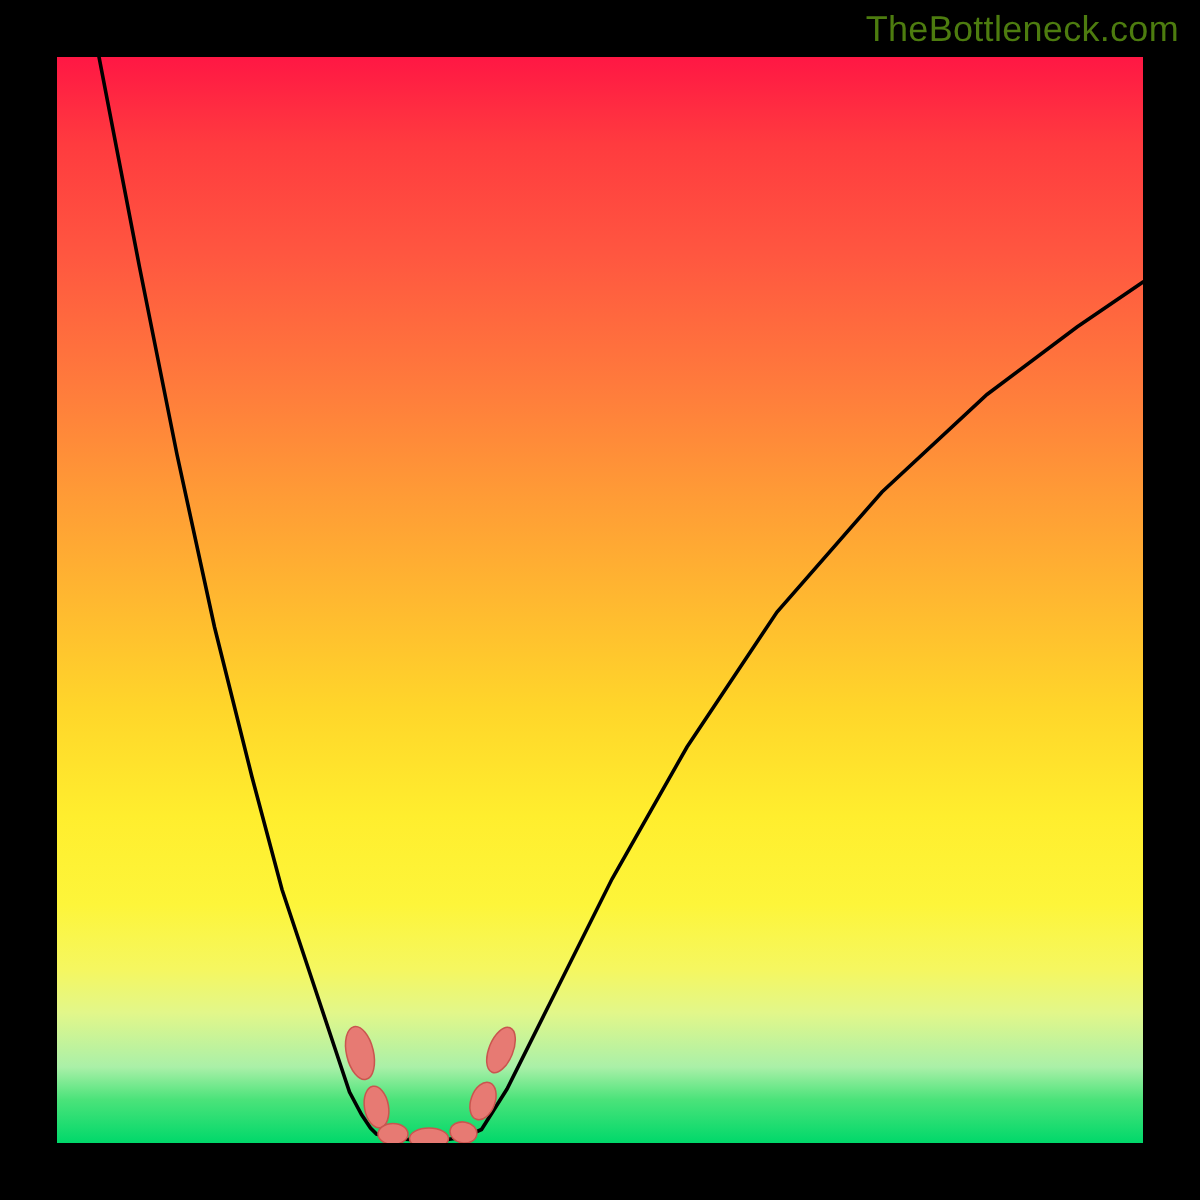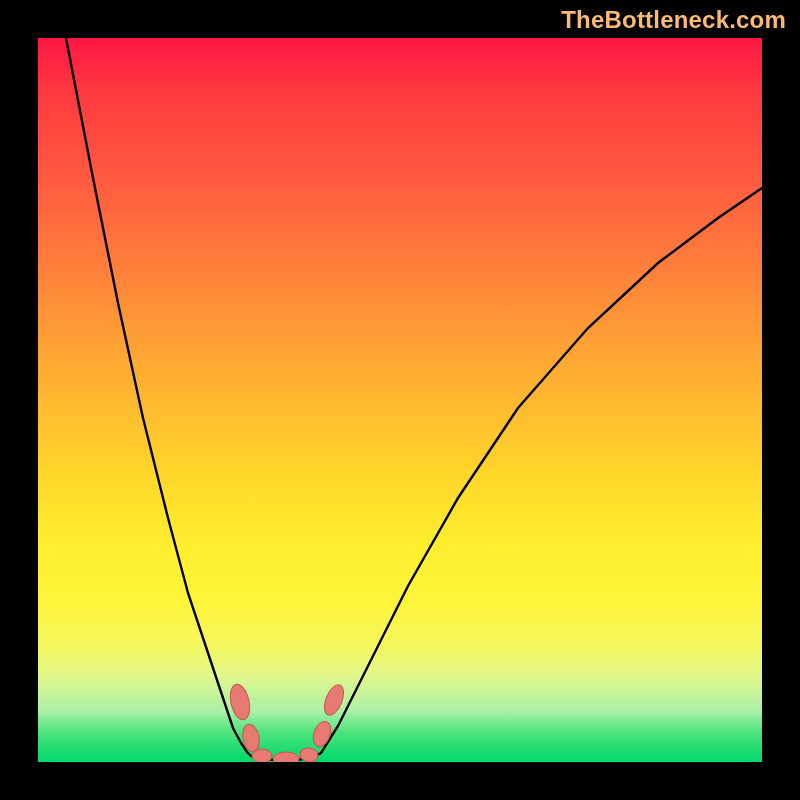--- a/index.html
+++ b/index.html
@@ -39,23 +39,23 @@
       #e2f78a 88%,
       #aaf0a8 93%,
       #4be37a 96%,
       #00d86a 100%
     );
   }
   .watermark {
     position: absolute;
     top: 6px;
     right: 14px;
-    color: #fdba74;
+    color: #4d7c0f;
     font-size: 24px;
-    font-weight: 700;
+    font-weight: 400;
     letter-spacing: 0.2px;
     user-select: none;
   }
   svg.curve {
     position: absolute;
     left: 0;
     top: 0;
     width: 724px;
     height: 724px;
   }

